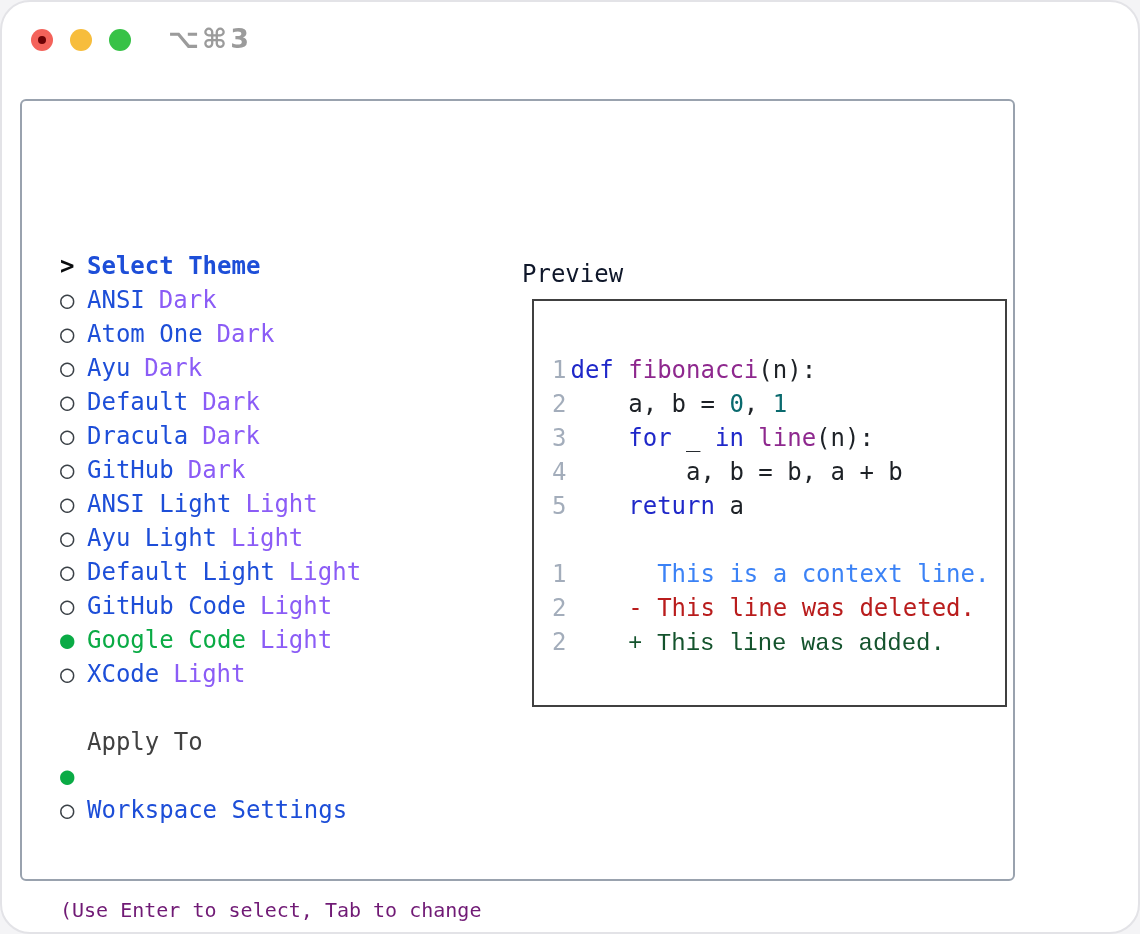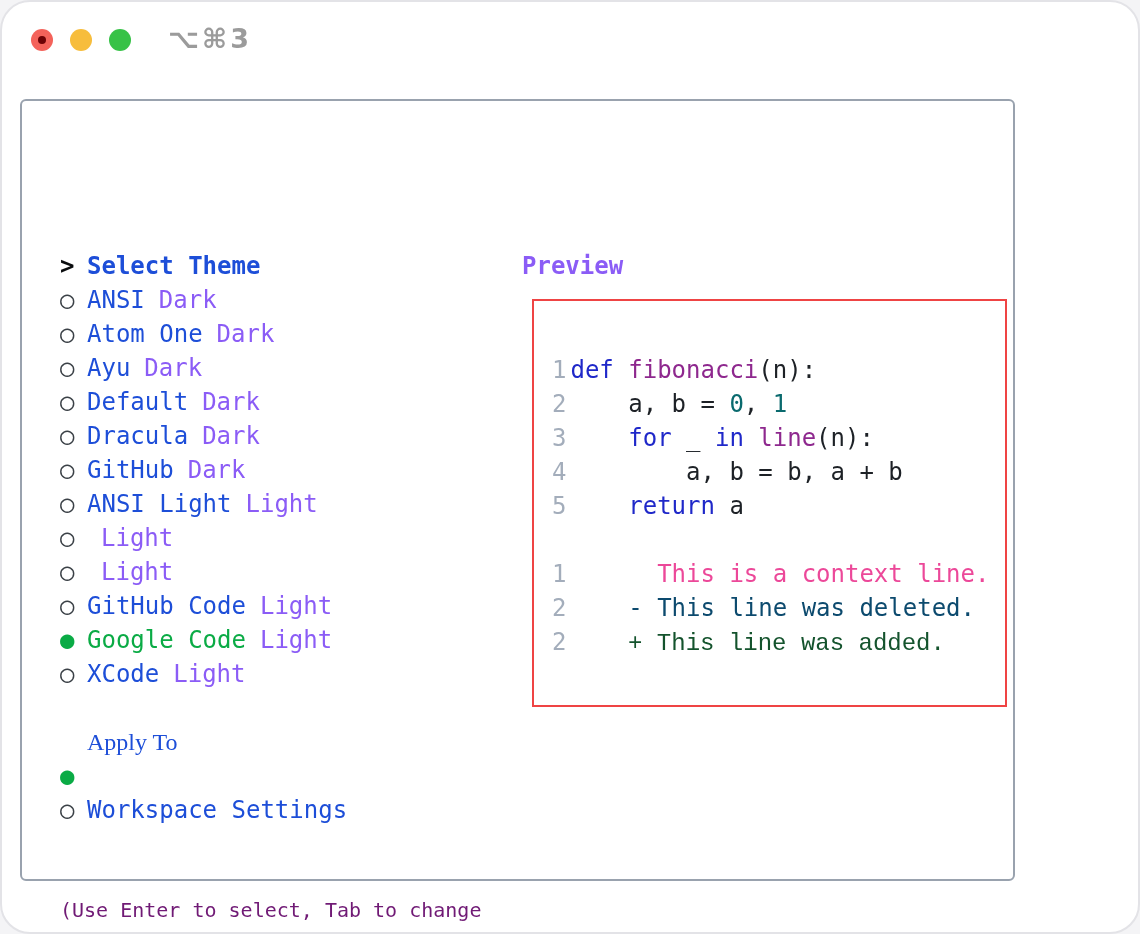--- a/index.html
+++ b/index.html
@@ -27,43 +27,43 @@
   
   .list{position:absolute;left:38px;top:148px;font-size:24px;line-height:34px;color:#2f353b;}
   .row{height:34px;display:flex;white-space:pre;align-items:baseline;}
   .marker{display:inline-block;width:27px;flex:0 0 27px;color:#3a4046;}
   .row.heading{color:#0a0c0e;font-weight:bold;}
   .row.heading .marker{color:#0a0c0e;}
   .name{color:#1d4ed8;}
   .variant{color:#8b5cf6;margin-left:14px;}
   .row.selected .marker,.row.selected .name{color:#0aab45;}
   .gap{height:34px;}
-  .apply-heading{color:#1d4ed8;font-family:Liberation Serif, serif;}
+  .apply-heading{color:#404040;}
   .hint{
     position:absolute;left:38px;top:792px;width:430px;
     font-size:20px;line-height:34px;color:#701a75;
   }
   
   .preview-title{
-    position:absolute;left:500px;top:148px;height:34px;line-height:34px;
-    font-size:24px;font-weight:bold;color:#8b5cf6;
+    position:absolute;left:500px;top:156px;height:34px;line-height:34px;
+    font-size:24px;font-weight:normal;color:#0f172a;
   }
   .preview-box{
     position:absolute;left:510px;top:198px;width:475px;height:408px;box-sizing:border-box;
-    border:2px solid #ef4444;background:#ffffff;
+    border:2px solid #404040;background:#ffffff;
   }
   .codewrap{position:absolute;left:18px;top:52px;font-size:24px;line-height:34px;}
   .cline{height:34px;white-space:pre;}
   .ln{display:inline-block;width:1ch;margin-right:4px;color:#a3adbb;}
   .kwd{color:#1f28c9;}
   .typ{color:#8e288e;}
   .lit{color:#0a6a6e;}
   .pln{color:#1d2126;}
-  .ctx{color:#ec4899;}
-  .del{color:#0c4a6e;}
+  .ctx{color:#3b82f6;}
+  .del{color:#b91c1c;}
   .add{color:#14532d;font-family:Liberation Mono, monospace;}
 </style>
 </head>
 <body>
 
 <div class="window">
 
   <span class="traffic red"></span>
   <span class="traffic yellow"></span>
   <span class="traffic green"></span>
@@ -107,24 +107,26 @@
         <span class="name">GitHub</span>
         <span class="variant">Dark</span>
       </div>
       <div class="row">
         <span class="marker">○</span>
         <span class="name">ANSI Light</span>
         <span class="variant">Light</span>
       </div>
       <div class="row">
         <span class="marker">○</span>
+        <span class="name">Ayu Light</span>
         <span class="variant">Light</span>
       </div>
       <div class="row">
         <span class="marker">○</span>
+        <span class="name">Default Light</span>
         <span class="variant">Light</span>
       </div>
       <div class="row">
         <span class="marker">○</span>
         <span class="name">GitHub Code</span>
         <span class="variant">Light</span>
       </div>
       <div class="row selected">
         <span class="marker">●</span>
         <span class="name">Google Code</span>

